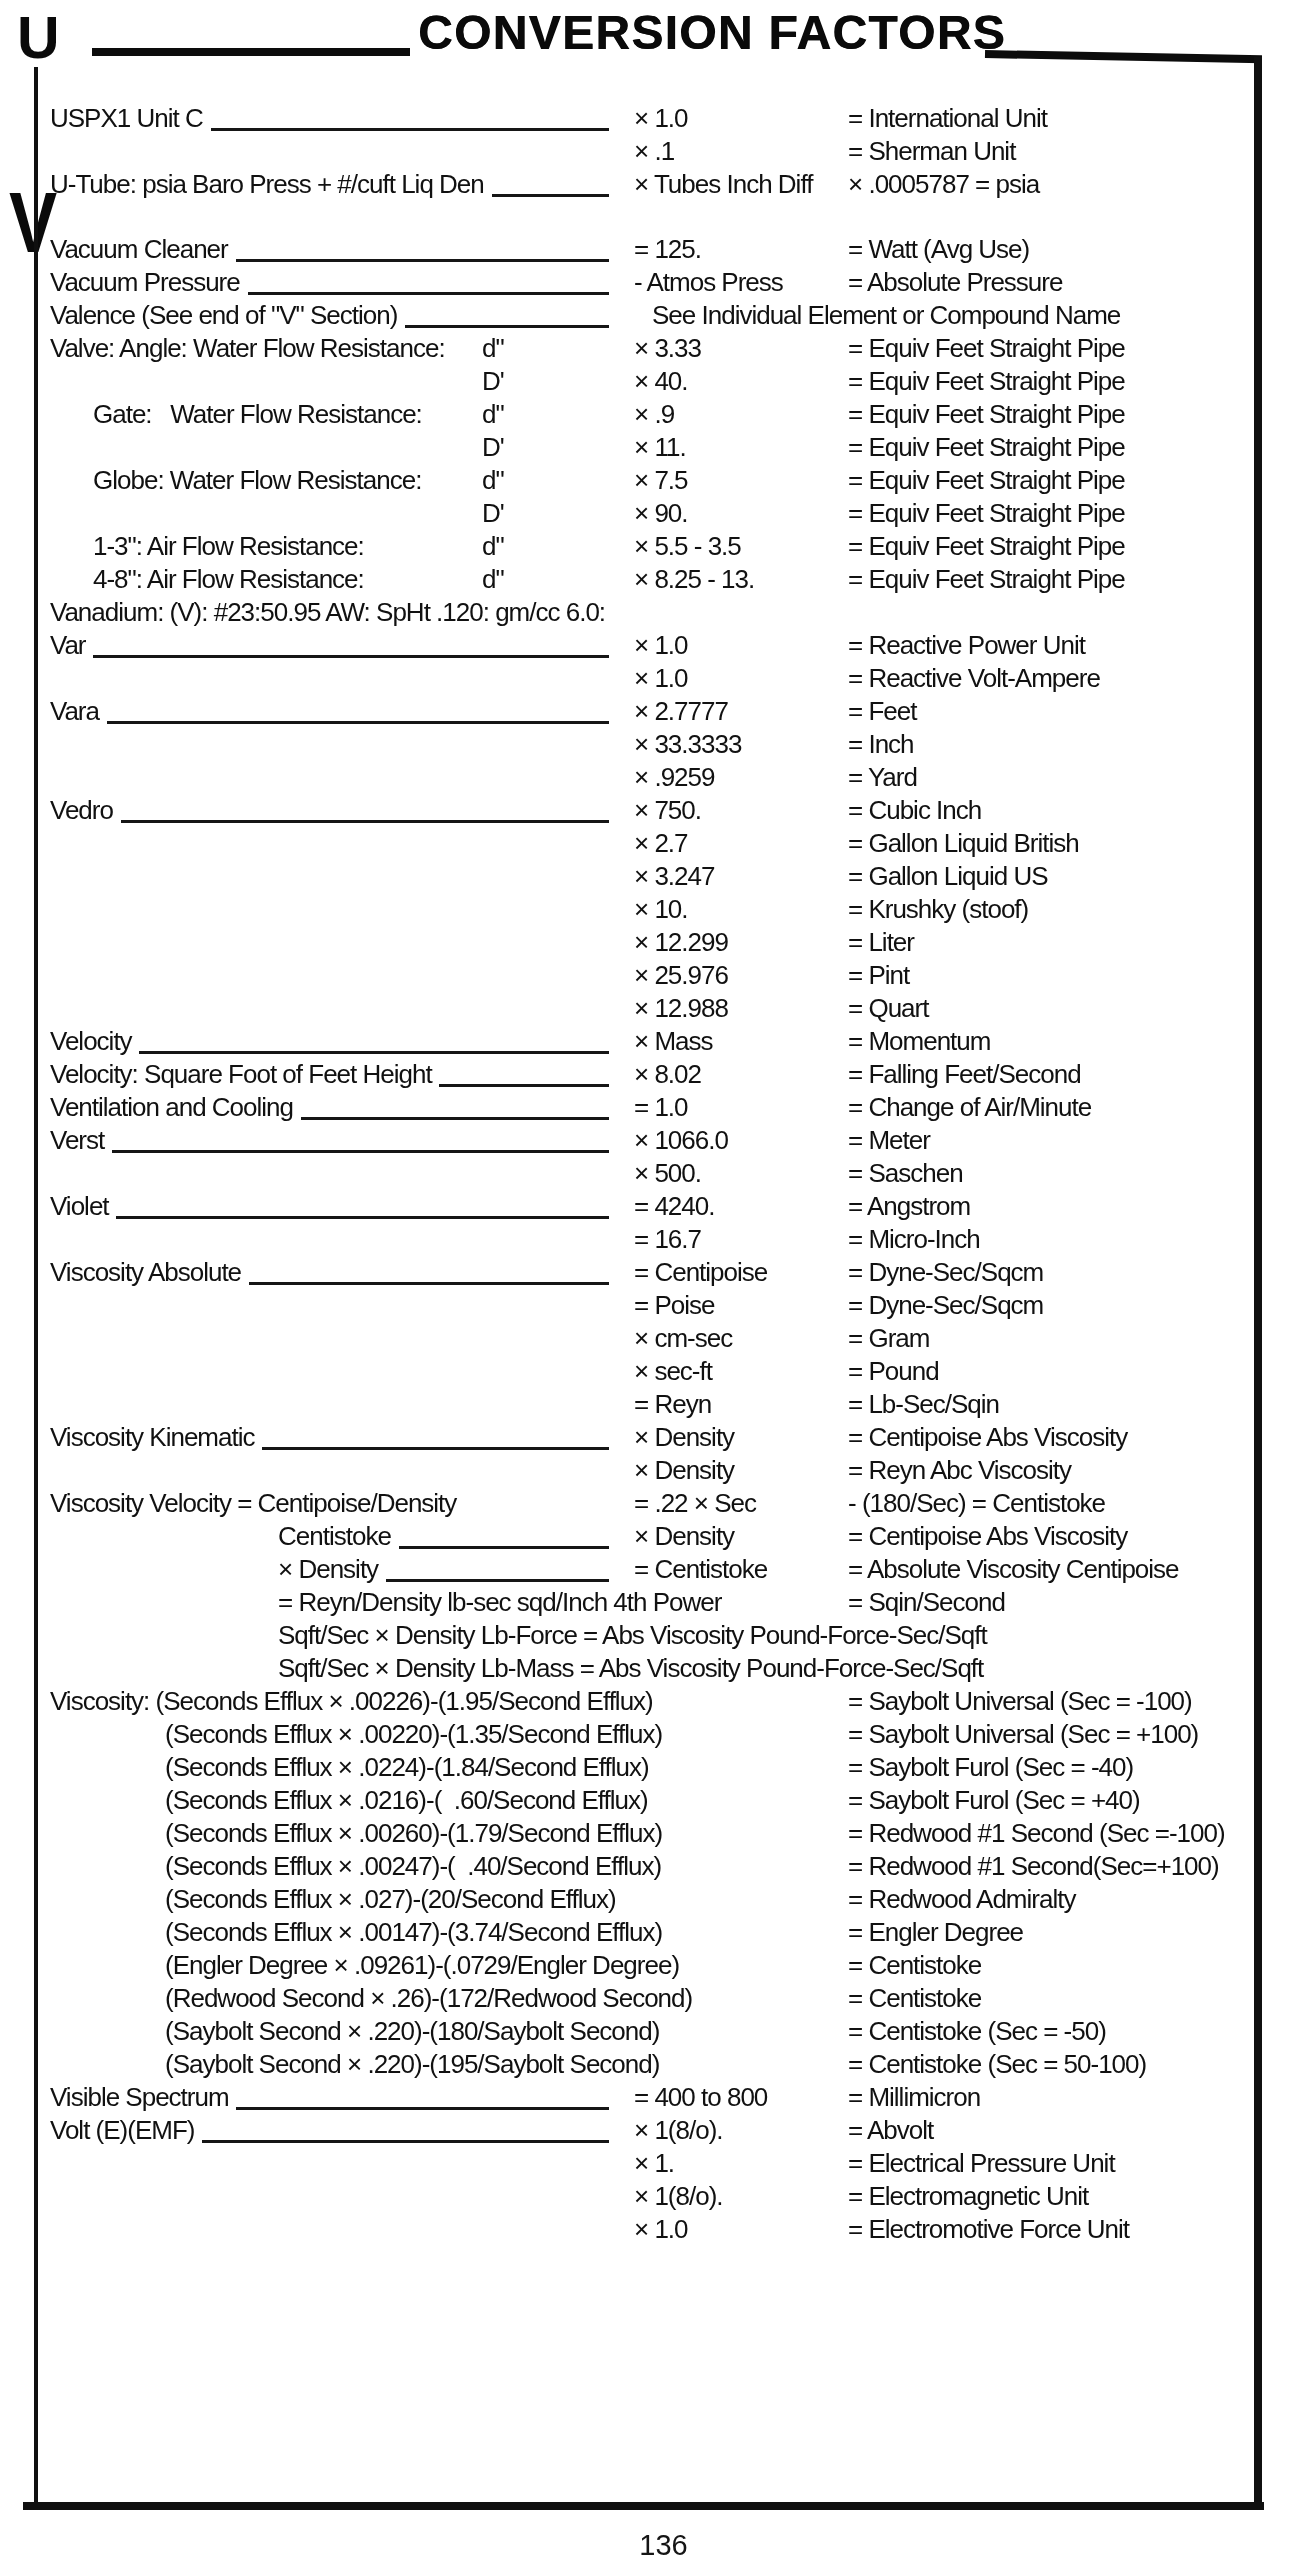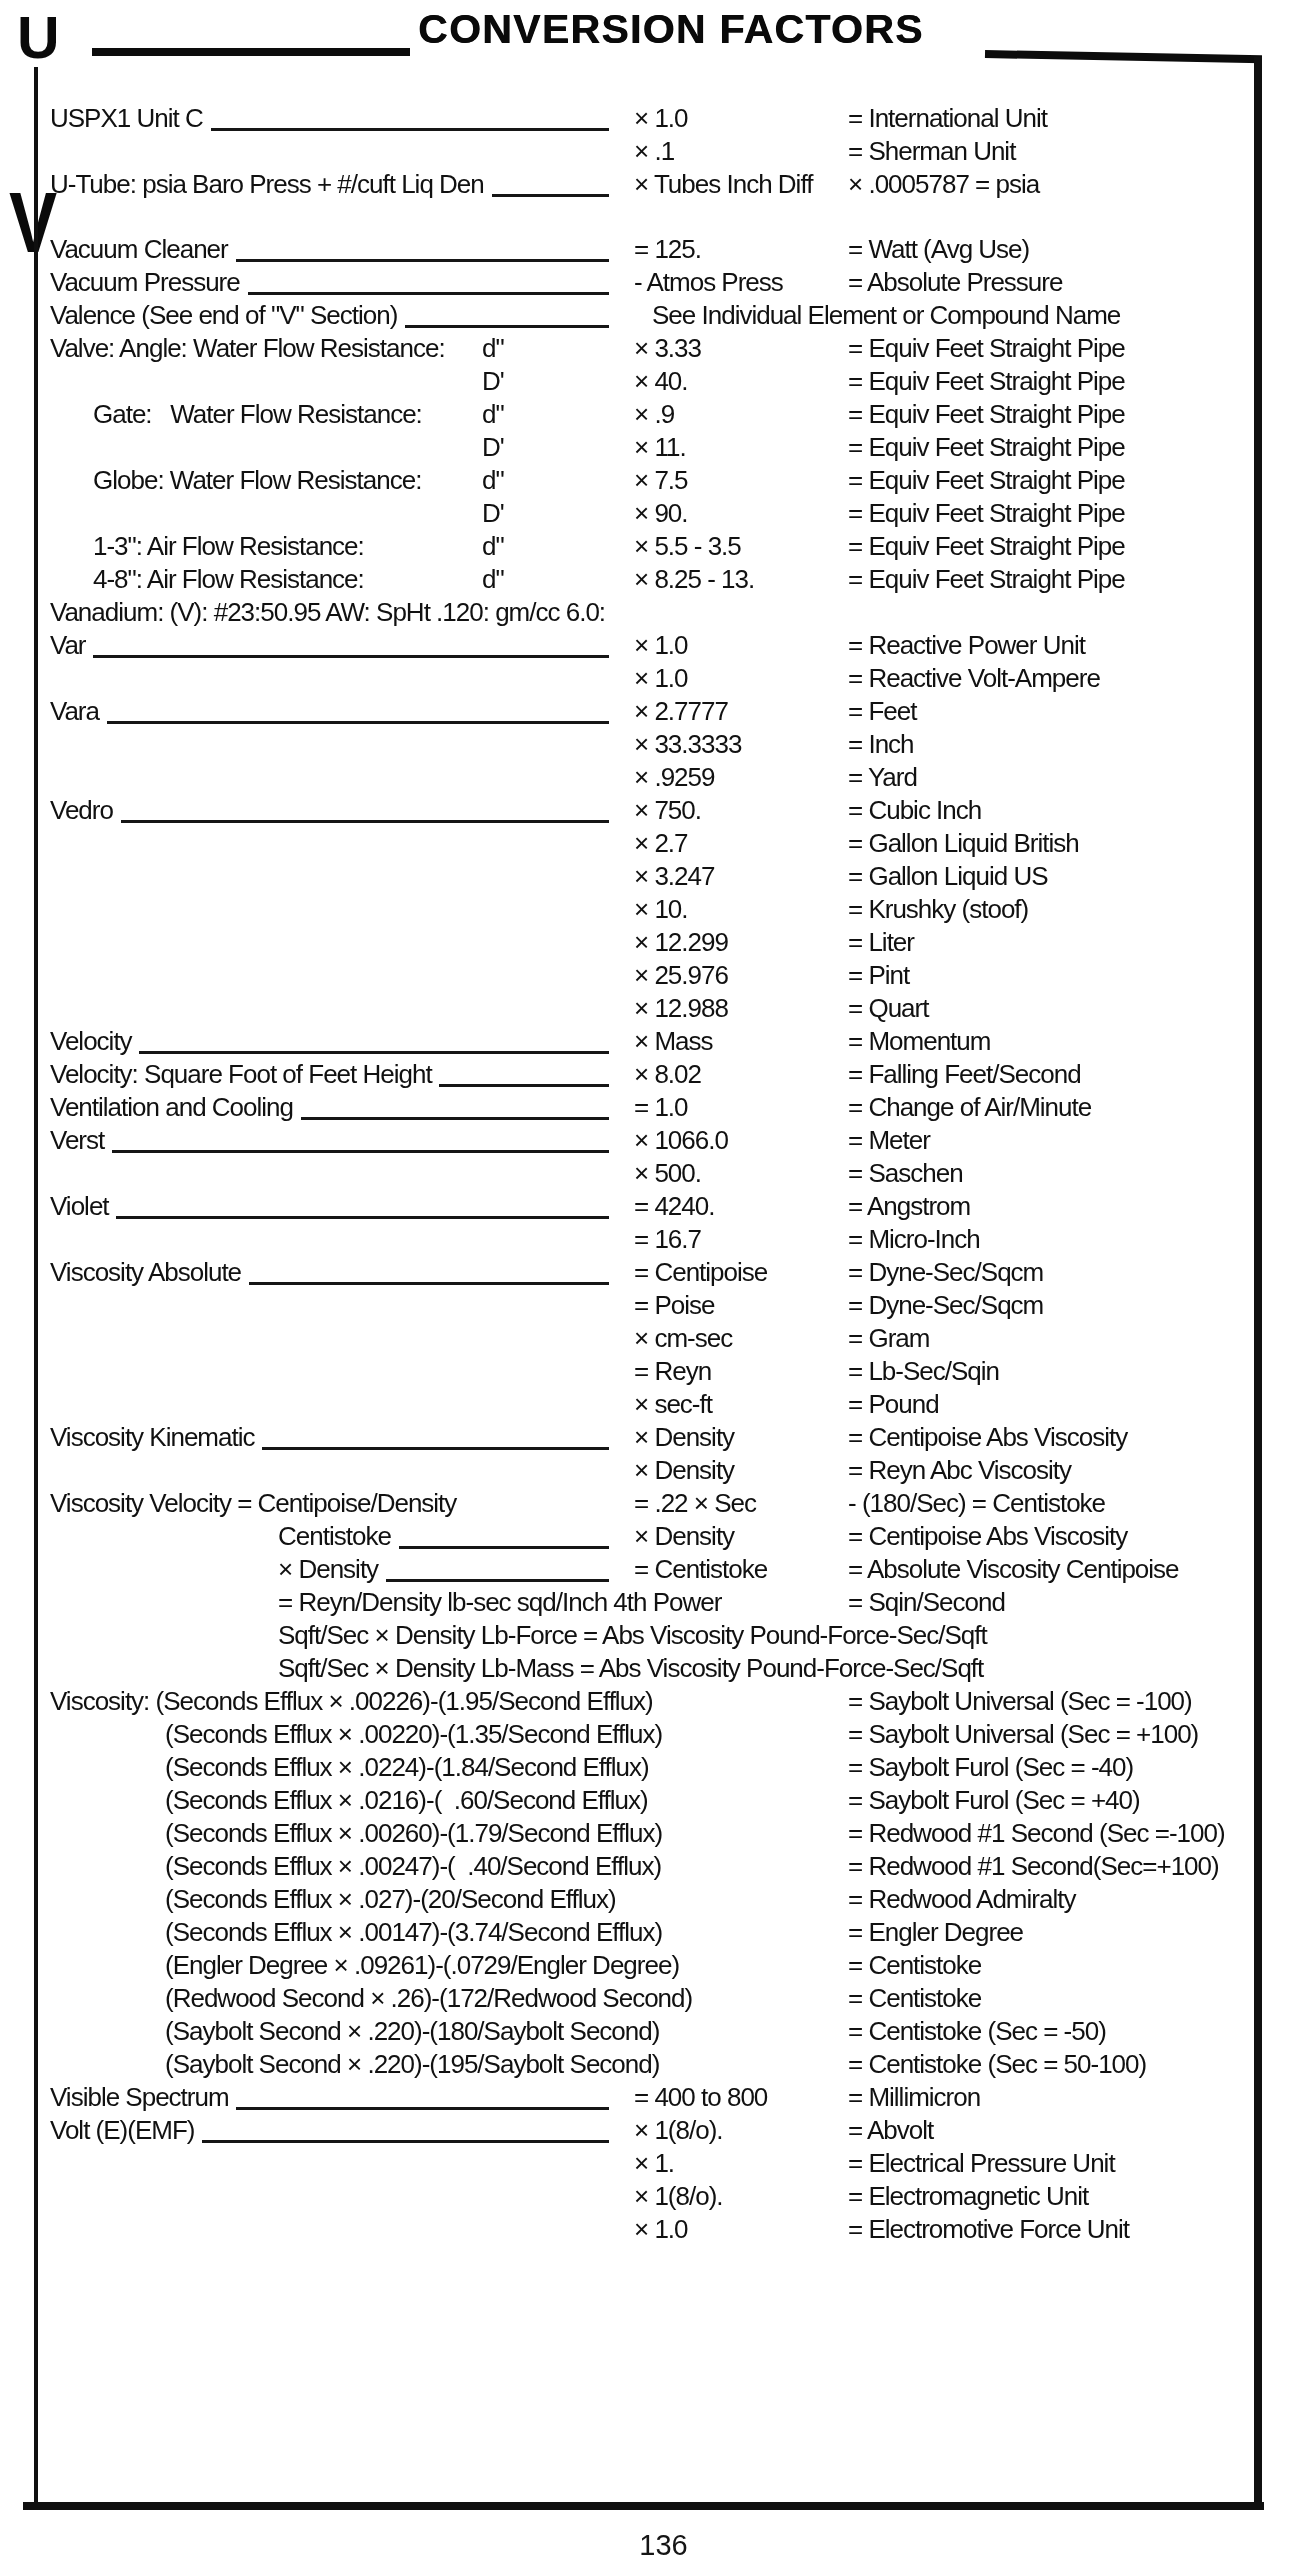--- a/index.html
+++ b/index.html
@@ -18,21 +18,21 @@
   
   .big-letter{position:absolute;font-weight:bold;line-height:1;color:#0a0a0a;
     transform-origin:left top;letter-spacing:0;}
   .big-u{left:17px;top:9px;font-size:59px;}
   .big-v{left:9px;top:180px;font-size:85px;transform:scaleX(0.85);}
   .rule{position:absolute;background:#0c0c0c;height:7.8px;}
   .rule-left{left:92px;top:48px;width:318px;}
   .rule-right{left:985px;top:50px;width:277px;transform:rotate(1.1deg);transform-origin:left center;}
   .title{
     position:absolute;left:418px;top:9px;
-    font-size:41px;font-weight:bold;letter-spacing:1.3px;line-height:1;
+    font-size:48px;font-weight:bold;letter-spacing:1.3px;line-height:1;
     color:#0a0a0a;text-shadow:0.6px 0 0 currentColor;
     white-space:nowrap;
   }
   
   #rows{position:absolute;top:102px;left:0;width:1314px;}
   .row{position:relative;height:33px;}
   .row.gap{margin-top:32px;}
   .left{display:flex;width:619px;align-items:stretch;}
   .left.span{width:1203px;}
   .lbl{
@@ -347,29 +347,29 @@
       <div class="left ind0">
         <span class="lbl"></span>
       </div>
       <span class="factor">× cm-sec</span>
       <span class="result">= Gram</span>
     </div>
     <div class="row">
       <div class="left ind0">
         <span class="lbl"></span>
       </div>
+      <span class="factor">× sec-ft</span>
+      <span class="result">= Pound</span>
+    </div>
+    <div class="row">
+      <div class="left ind0">
+        <span class="lbl"></span>
+      </div>
       <span class="factor">= Reyn</span>
       <span class="result">= Lb-Sec/Sqin</span>
-    </div>
-    <div class="row">
-      <div class="left ind0">
-        <span class="lbl"></span>
-      </div>
-      <span class="factor">× sec-ft</span>
-      <span class="result">= Pound</span>
     </div>
     <div class="row">
       <div class="left ind0">
         <span class="lbl">Viscosity Kinematic</span>
         <span class="leader"></span>
       </div>
       <span class="factor">× Density</span>
       <span class="result">= Centipoise Abs Viscosity</span>
     </div>
     <div class="row">

